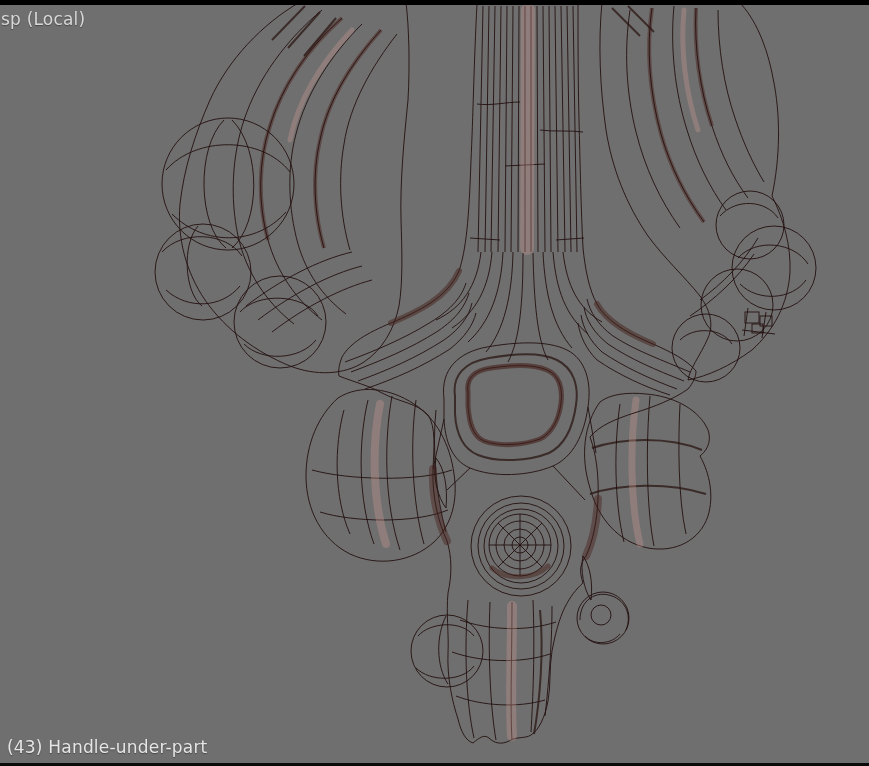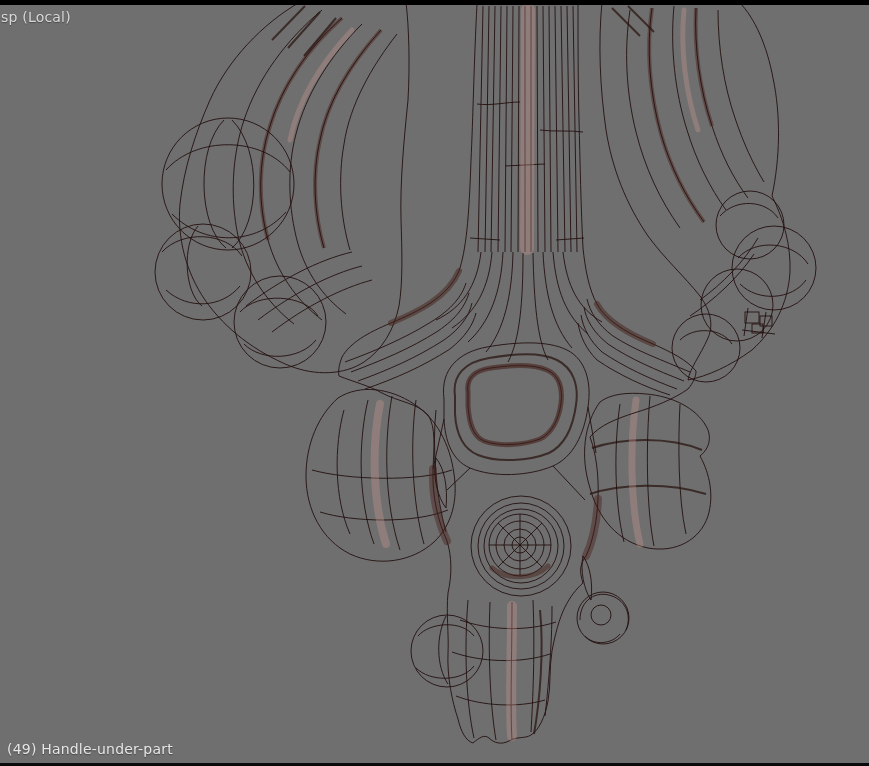--- a/index.html
+++ b/index.html
@@ -3,21 +3,21 @@
 <meta charset="utf-8">
 <style>
   html,body{margin:0;padding:0;background:#3a3a3a;}
   #stage{
     position:relative;width:869px;height:766px;overflow:hidden;
     background:#6f6f6f;font-family:"DejaVu Sans",sans-serif;
   }
   .bar-top{position:absolute;left:0;top:0;width:869px;height:5px;background:#000;}
   .bar-bottom{position:absolute;left:0;bottom:0;width:869px;height:3px;background:#0a0a0a;}
   .vp-label{
-    position:absolute;color:#d8d8d8;font-size:14px;letter-spacing:.2px;
+    position:absolute;color:#d8d8d8;font-size:17px;letter-spacing:.2px;
     text-shadow:0 1px 1px rgba(0,0,0,.35);user-select:none;white-space:nowrap;
   }
   .vp-label.top{left:1px;top:9px;}
   .vp-label.bottom{left:7px;bottom:9px;color:#e6e6e6;}
   svg{position:absolute;left:0;top:0;}
   .wire{fill:none;stroke:#231110;stroke-width:1;stroke-opacity:.9;}
   .wire2{fill:none;stroke:#2a1512;stroke-width:2;stroke-opacity:.75;}
   .ridge{fill:none;stroke:#4e2620;stroke-width:4;stroke-opacity:.5;}
   .hilite{fill:none;stroke:#cf9c93;stroke-opacity:.32;stroke-linecap:round;}
   .shade{fill:none;stroke:#46211c;stroke-linecap:round;}
@@ -266,14 +266,14 @@
         <path fill="#6f6f6f" class="wire" d="M436,458 C444,468 448,486 446,508 C438,498 432,476 436,458 Z"></path>
         <path fill="#6f6f6f" class="wire" d="M583,556 C590,566 593,582 591,600 C584,590 580,570 583,556 Z"></path>
       </g>
     </g>
   </svg>
 
   <div class="bar-top"></div>
   <div class="bar-bottom"></div>
 
   <span class="vp-label top">sp (Local)</span>
-  <span class="vp-label bottom">(49) Handle-under-part</span>
+  <span class="vp-label bottom">(43) Handle-under-part</span>
 </div>
 
 </body></html>

